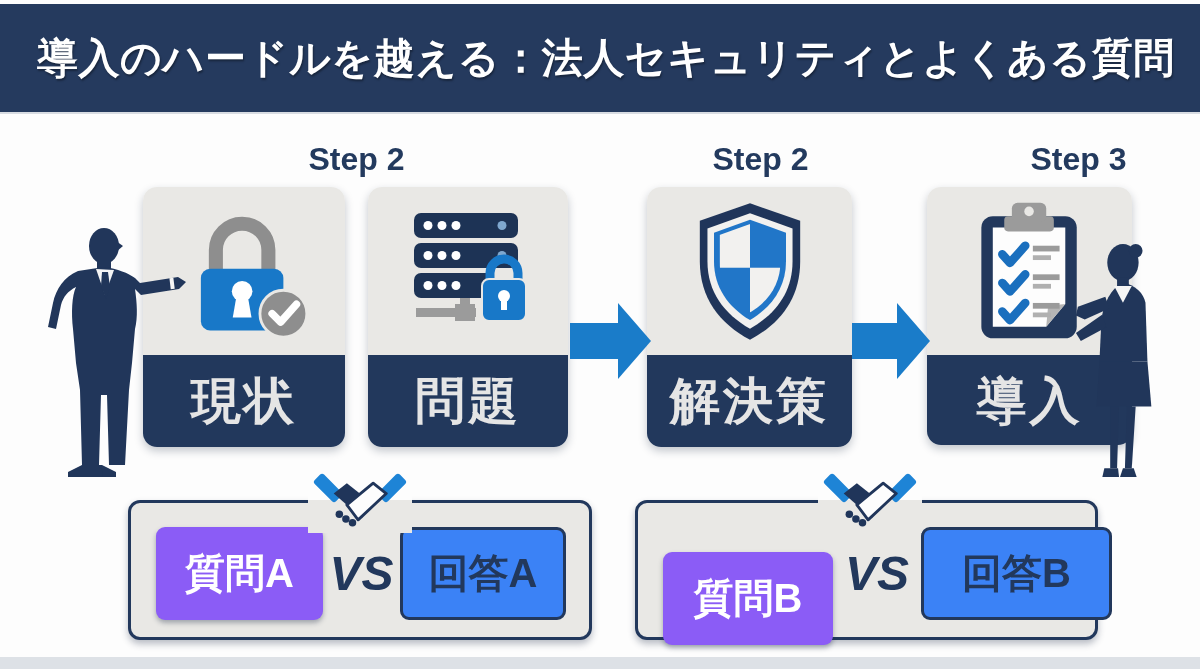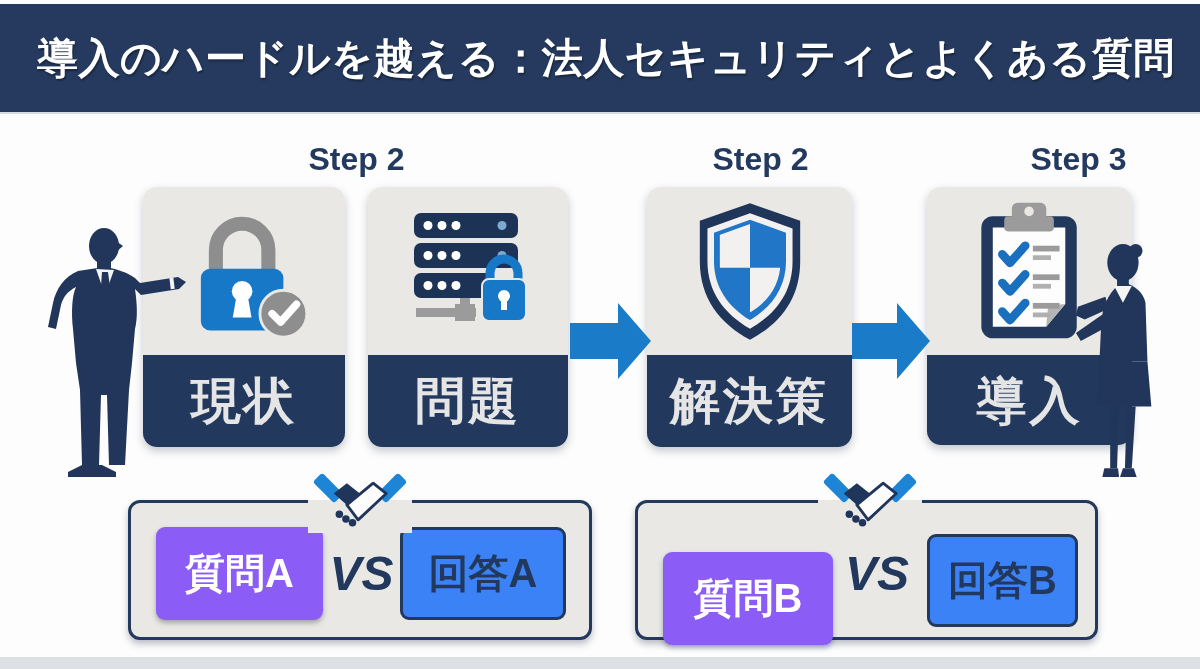--- a/index.html
+++ b/index.html
@@ -57,21 +57,21 @@
   .vs-label { position:absolute; top:24px; height:93px; color:#22385c; font-size:48px;
               display:flex; align-items:center; justify-content:center;font-style:italic; }
   .a-box { position:absolute; top:24px; height:93px; background:#3b82f6;
            border:3px solid #22385c; border-radius:9px; color:#22385c; font-size:40px;
            display:flex; align-items:center; justify-content:center; }
   #faqA .q-box { left:25px; width:167px; }
   #faqA .vs-label { left:192px; width:77px; }
   #faqA .a-box { left:269px; width:166px; }
   #faqB .q-box { left:25px; width:170px;margin-top:25px; }
   #faqB .vs-label { left:195px; width:88px; }
-  #faqB .a-box { left:289px; width:151px;margin-top:7px; }
+  #faqB .a-box { left:283px; width:191px; }
   
   .handshake-wrap { position:absolute; top:467px; width:104px; height:66px; z-index:3;
                     display:flex; align-items:flex-end; justify-content:center;
                     background:linear-gradient(180deg,#fdfdfd 50%,#e9e8e5 50%); }
   #handshakeA { left:308px; }
   #handshakeB { left:818px; }
   
   .person { position:absolute; z-index:2; }
   #businessman { left:28px; top:225px; }
   #businesswoman { left:1073px; top:242px; }

